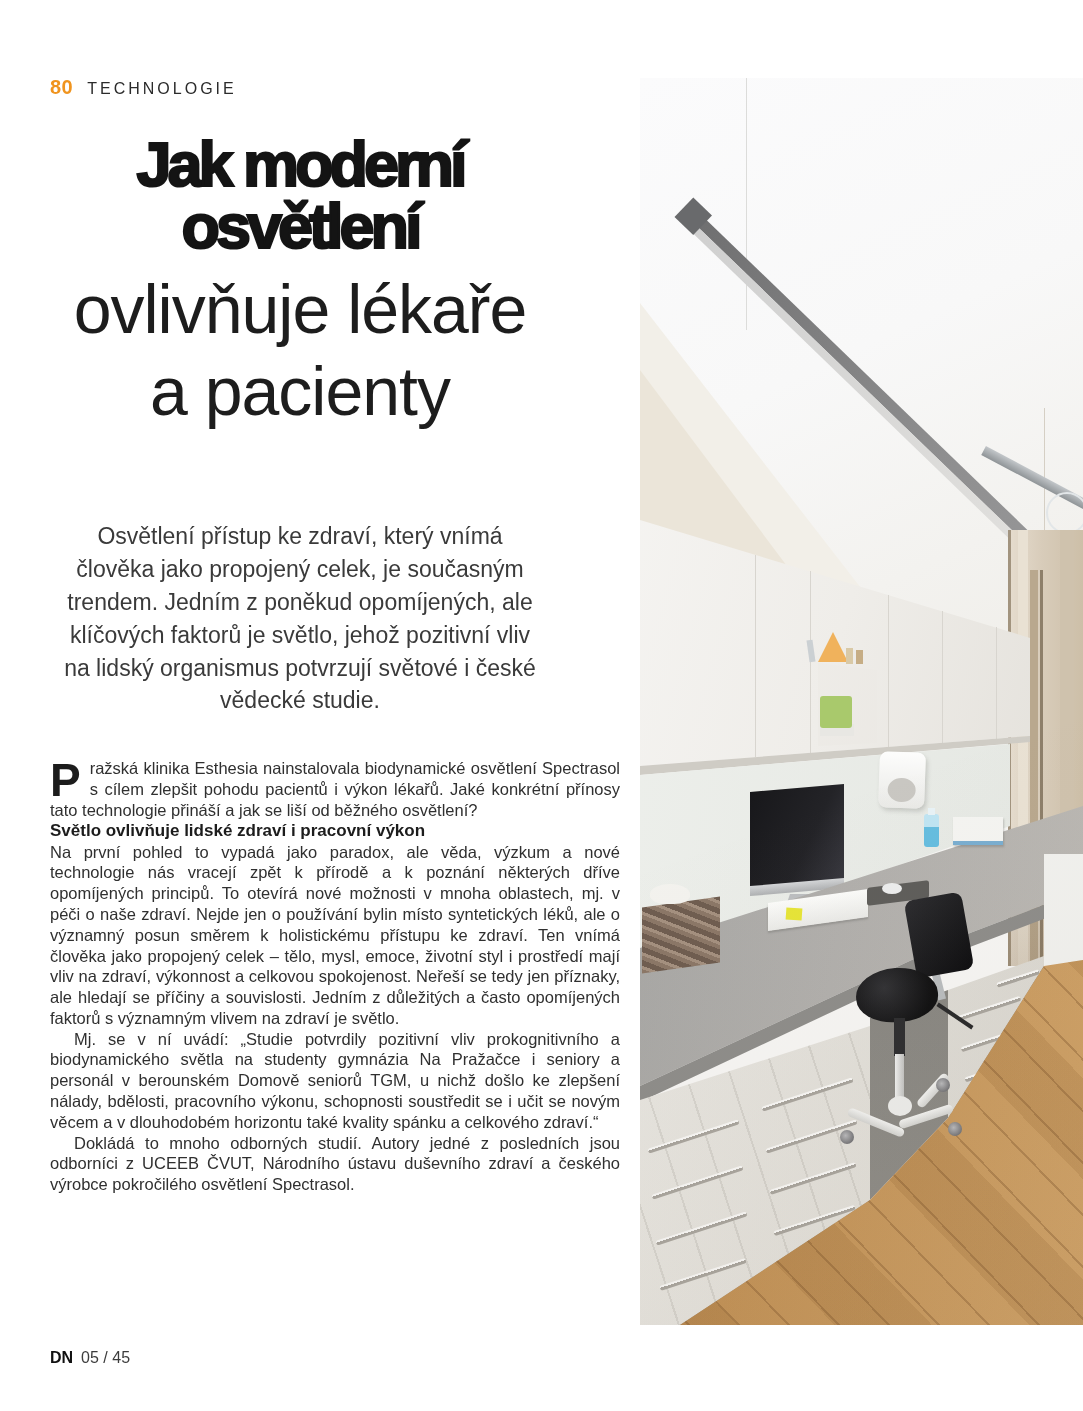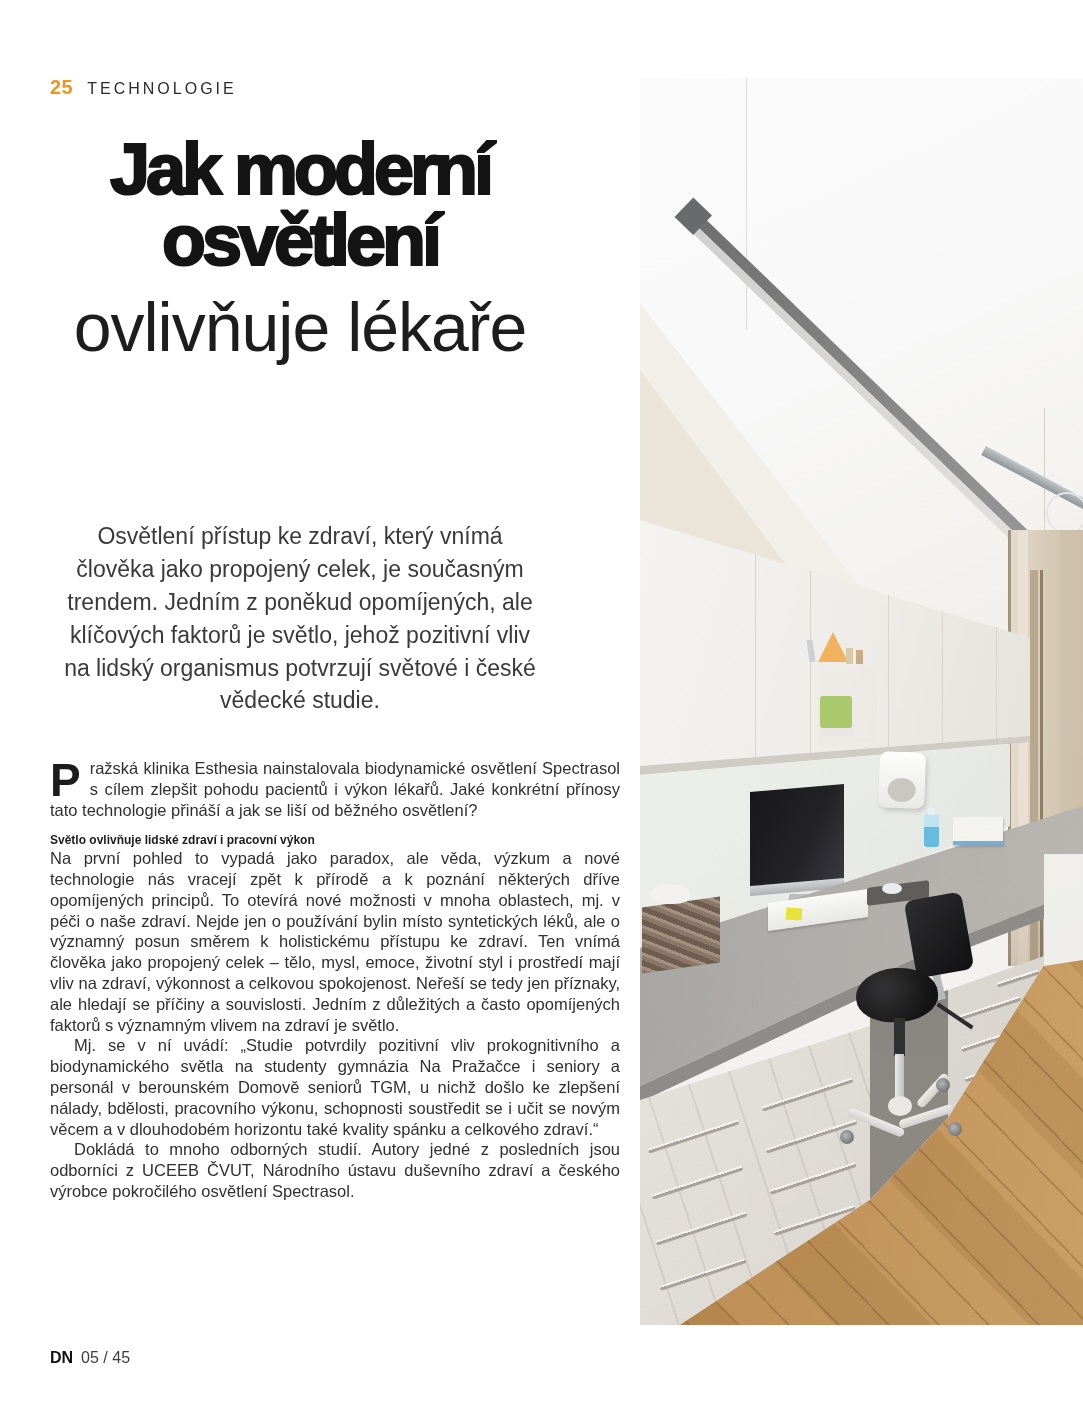--- a/index.html
+++ b/index.html
@@ -5,32 +5,32 @@
   html,body{margin:0;padding:0;background:#ffffff;}
   body{width:1083px;height:1411px;position:relative;overflow:hidden;
        font-family:"Liberation Sans","DejaVu Sans",sans-serif;color:#2f2f2f;}
 
   
   .kicker{position:absolute;left:50px;top:76px;width:570px;display:flex;align-items:baseline;gap:14px;}
   .kicker .num{font-size:20px;font-weight:700;color:#F0941E;letter-spacing:.5px;}
   .kicker .sec{font-size:16px;font-weight:400;color:#2b2b2b;letter-spacing:3px;}
 
   .headline-block{position:absolute;left:50px;top:134px;width:500px;text-align:center;}
-  .title{font-size:72px;line-height:.98;font-weight:700;color:#141414;letter-spacing:-4px;
+  .title{font-size:63px;line-height:.98;font-weight:700;color:#141414;letter-spacing:-4px;
          -webkit-text-stroke:2.2px #141414;}
   .subtitle{margin-top:12px;font-size:68px;line-height:1.2;font-weight:400;color:#1d1d1d;letter-spacing:-1px;}
 
   .lede{position:absolute;left:60px;top:520px;width:480px;text-align:center;
         font-size:23px;line-height:1.43;color:#3a3a3a;}
 
   .article-body{position:absolute;left:50px;top:758px;width:570px;
         font-size:16.5px;line-height:1.26;color:#303030;text-align:justify;}
   .article-body p{margin:0;}
   .article-body p.indent{text-indent:24px;}
-  .article-body h3{margin:13px 0 0 0;font-size:12px;line-height:1.25;font-weight:700;color:#1c1c1c;text-align:left;}
+  .article-body h3{margin:0 0 0 0;font-size:17px;line-height:1.25;font-weight:700;color:#1c1c1c;text-align:left;}
   .dropcap{float:left;font-size:46px;line-height:38px;font-weight:700;color:#1c1c1c;padding:3px 9px 0 0;}
 
   .footer{position:absolute;left:50px;top:1349px;font-size:16px;color:#3d3d3d;}
   .footer .brand{font-weight:700;color:#111;margin-right:8px;text-align:center;}
 
   
   .photo{position:absolute;left:640px;top:78px;width:443px;height:1247px;overflow:hidden;background:#f6f5f3;}
   .photo *{position:absolute;}
 
   .ph-ceiling{left:0;top:0;right:0;height:620px;
@@ -162,31 +162,32 @@
   .chair-hub{left:248px;top:1018px;width:24px;height:20px;border-radius:50%;background:#ececea;}
   .chair-leg{height:9px;border-radius:5px;background:linear-gradient(#f2f2f0,#d3d3d0);}
   .caster{width:14px;height:14px;border-radius:50%;background:radial-gradient(circle at 40% 40%,#b9b9bb,#77777a 70%);}
 
   .ph-tone{left:0;top:0;right:0;bottom:0;background:linear-gradient(160deg,rgba(255,255,255,0) 55%,rgba(115,95,70,.06));}
 </style>
 </head>
 <body>
 
 <div class="kicker">
-  <span class="num">25</span>
+  <span class="num">80</span>
   <span class="sec">TECHNOLOGIE</span>
 </div>
 
 <div class="headline-block">
   <div class="title">
     <div>Jak moderní</div>
     <div>osvětlení</div>
   </div>
   <div class="subtitle">
     <div>ovlivňuje lékaře</div>
+    <div>a pacienty</div>
   </div>
 </div>
 
 <div class="lede">Osvětlení přístup ke zdraví, který vnímá člověka jako propojený celek, je současným trendem. Jedním z poněkud opomíjených, ale klíčových faktorů je světlo, jehož pozitivní vliv na lidský organismus potvrzují světové i české vědecké studie.</div>
 
 <div class="article-body">
   <p><span class="dropcap">P</span><span>ražská klinika Esthesia nainstalovala biodynamické osvětlení Spectrasol s cílem zlepšit pohodu pacientů i výkon lékařů. Jaké konkrétní přínosy tato technologie přináší a jak se liší od běžného osvětlení?</span></p>
 
   <h3>Světlo ovlivňuje lidské zdraví i pracovní výkon</h3>
   <p>Na první pohled to vypadá jako paradox, ale věda, výzkum a nové technologie nás vracejí zpět k přírodě a k poznání některých dříve opomíjených principů. To otevírá nové možnosti v mnoha oblastech, mj. v péči o naše zdraví. Nejde jen o používání bylin místo syntetických léků, ale o významný posun směrem k holistickému přístupu ke zdraví. Ten vnímá člověka jako propojený celek – tělo, mysl, emoce, životní styl i prostředí mají vliv na zdraví, výkonnost a celkovou spokojenost. Neřeší se tedy jen příznaky, ale hledají se příčiny a souvislosti. Jedním z důležitých a často opomíjených faktorů s významným vlivem na zdraví je světlo.</p>

